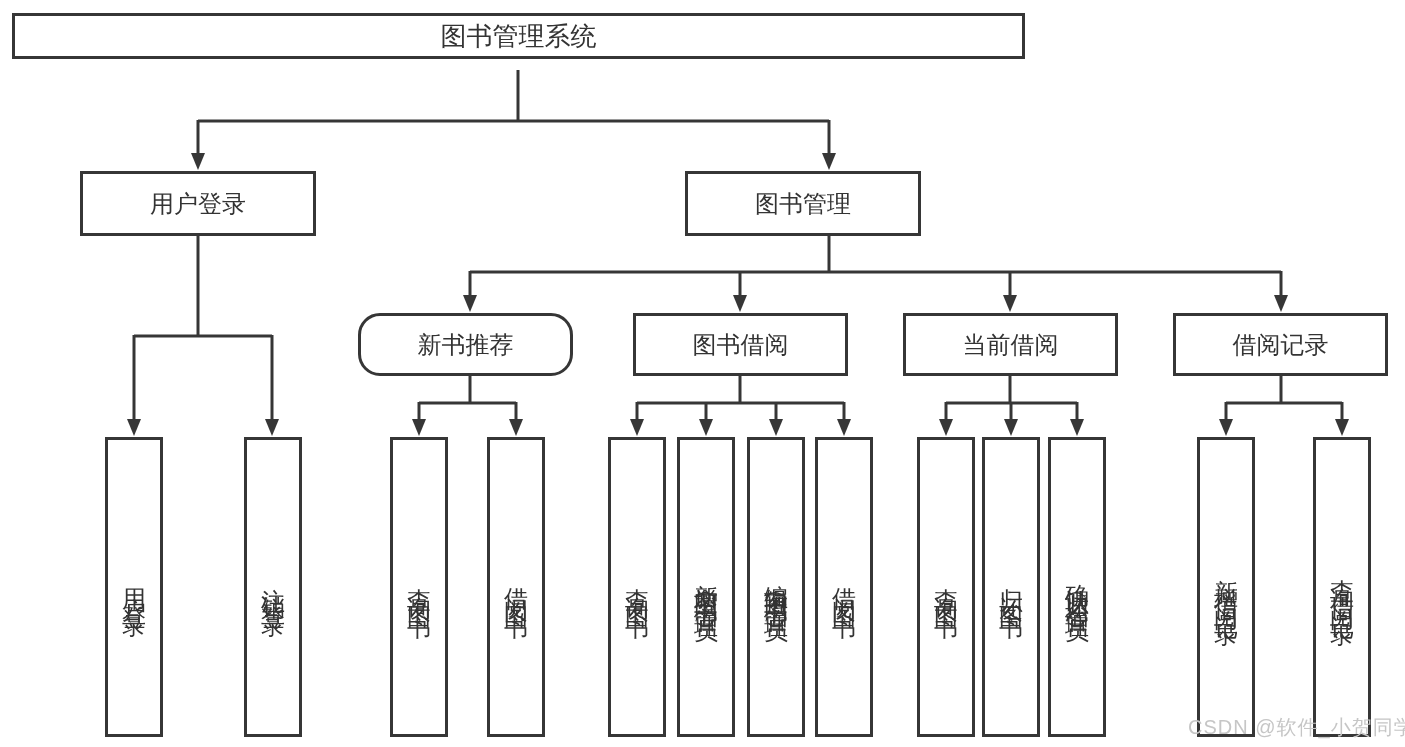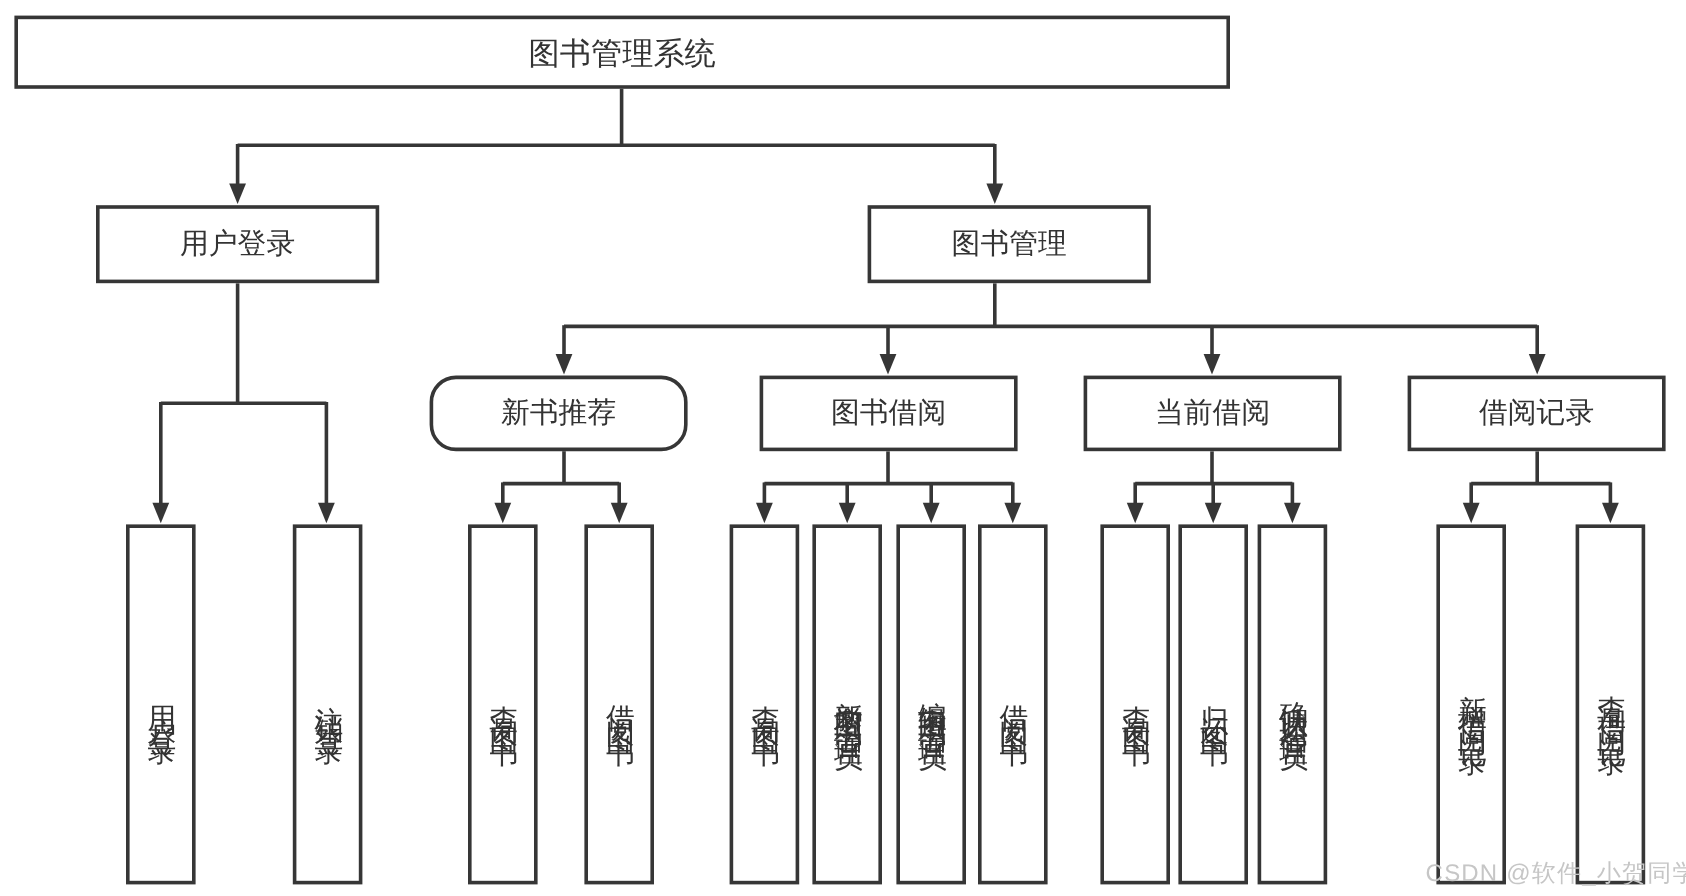--- a/index.html
+++ b/index.html
@@ -15,23 +15,23 @@
     position:absolute;
     box-sizing:border-box;
     border:3px solid #363636;
     background:#ffffff;
     color:#333333;
     display:flex;align-items:center;justify-content:center;
     font-size:24px;line-height:1;
     z-index:2;
     white-space:nowrap;
   }
-  .b-root{left:12px;top:13px;width:1013px;height:61px;font-size:26px;}
+  .b-root{left:12px;top:13px;width:1013px;height:46px;font-size:26px;}
   .b-login{left:80px;top:171px;width:236px;height:65px;}
-  .b-mgmt{left:723px;top:171px;width:236px;height:65px;}
+  .b-mgmt{left:685px;top:171px;width:236px;height:65px;}
   .b-l3{top:313px;width:215px;height:63px;}
   .l3a{left:358px;border-radius:22px;} .l3b{left:633px;text-align:right;} .l3c{left:903px;} .l3d{left:1173px;}
   .leaf{
     top:437px;width:58px;height:300px;
     writing-mode:vertical-rl;
     letter-spacing:9px;
     font-size:24px;
   }
   .tight{letter-spacing:5px;}
   .lf1{left:105px;}  .lf2{left:244px;}

